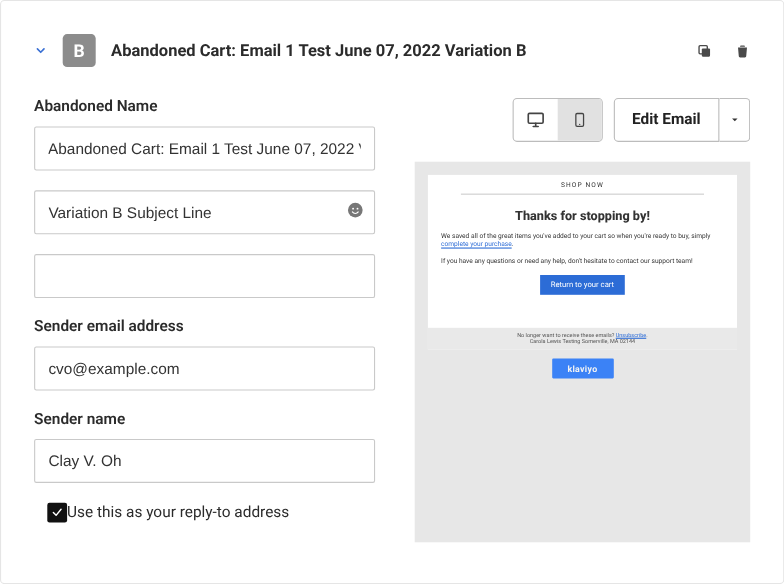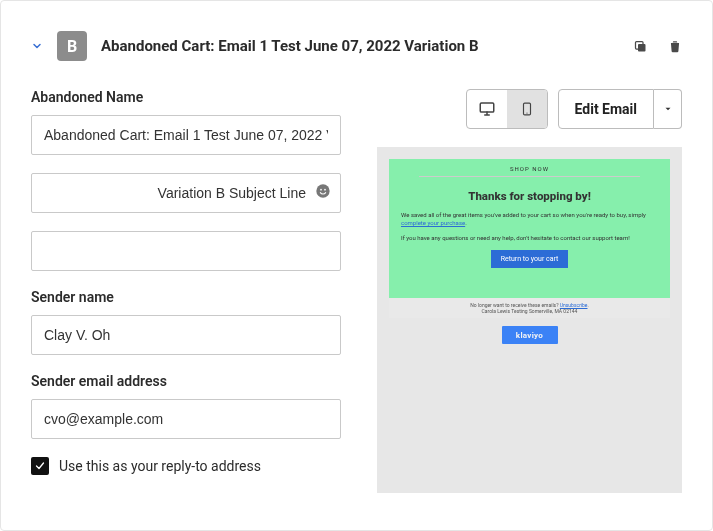--- a/index.html
+++ b/index.html
@@ -12,34 +12,34 @@
   .header-actions { display:flex; gap: 20px; align-items:center; color:#4a4a4a; }
   .header-actions .icon-btn { cursor:pointer; display:flex; align-items:center; }
   .layout { display: flex; gap: 36px; }
   .left { width: 310px; }
   .field { margin-bottom: 18px; }
   .label { font-size: 14px; font-weight: 600; color: #2b2b2b; margin-bottom: 10px; display:block; }
   .input { width: 100%; height: 40px; border: 1px solid #c9c9c9; border-radius: 2px; padding: 0 12px; font-size: 14px; color: #333; outline:none; }
   .input::placeholder { color:#999; }
   .input-wrap { position:relative; }
   .emoji-btn { position:absolute; right:10px; top:50%; transform:translateY(-50%); color:#777; cursor:pointer; }
-  .checkbox-row { display:flex; align-items:center; gap:10px; margin: 12px 0 18px; }
+  .checkbox-row { display:flex; align-items:center; margin: 12px 12px 18px; }
   .checkbox { width:18px; height:18px; border-radius:2px; background:#111; display:flex; align-items:center; justify-content:center; cursor:pointer; }
   .checkbox svg path{ stroke:#fff; stroke-width:2.6; fill:none; stroke-linecap:round; stroke-linejoin:round;}
   .check-label { font-size:14px; color:#2b2b2b; }
   .right { flex:1; display:flex; flex-direction:column; }
   .toolbar { display:flex; justify-content:flex-end; gap:10px; margin-bottom:18px; }
   .seg { display:flex; border:1px solid #bcbcbc; border-radius:4px; overflow:hidden; height:40px; }
   .seg .seg-btn { width:40px; display:flex; align-items:center; justify-content:center; cursor:pointer; }
   .seg .seg-btn.active { background:#e1e1e1; }
   .edit-group { display:flex; height:40px; }
   .edit-btn { padding:0 16px; border:1px solid #bcbcbc; border-radius:4px 0 0 4px; background:#fff; font-size:14px; font-weight:700; color:#222; display:flex; align-items:center; cursor:pointer; }
   .caret-btn { width:28px; border:1px solid #bcbcbc; border-left:none; border-radius:0 4px 4px 0; display:flex; align-items:center; justify-content:center; cursor:pointer; }
   .preview-area { flex:1; background:#e7e7e7; padding:12px; overflow:hidden; }
-  .email-preview { background:#86efac; width:100%; font-size:7px; color:#333; }
+  .email-preview { background:#ffffff; width:100%; font-size:7px; color:#333; }
   .ep-header { text-align:center; padding:6px 30px 4px; }
   .ep-shop { letter-spacing:1px; font-size:6px; border-bottom:1px solid #ccc; padding-bottom:4px; }
   .ep-body { padding:8px 12px 10px; }
   .ep-h1 { text-align:center; font-weight:800; font-size:11.5px; margin-bottom:8px; }
   .ep-p { font-size:6px; line-height:1.4; margin-bottom:6px; }
   .ep-link { color:#2c6cd6; text-decoration:underline; }
   .ep-cta { display:block; margin:8px auto 20px; background:#2c6cd6; color:#fff; font-size:7px; padding:5px 10px; width:max-content; }
   .ep-footer { background:#e9e9e9; text-align:center; padding:4px; font-size:5px; color:#555; }
   .ep-footer .ep-link{font-size:5px;}
   .klaviyo-badge { margin:8px auto 0; width:56px; height:18px; background:#3b82f6; color:#f4f4f4; font-size:8px; font-weight:700; display:flex; align-items:center; justify-content:center; letter-spacing:0.3px; border-radius:1px;}
@@ -76,44 +76,44 @@
 
     <div class="left">
 
       <div class="field">
         <label class="label">Abandoned Name</label>
         <input class="input" type="text" value="Abandoned Cart: Email 1 Test June 07, 2022 Variation B" style="">
       </div>
 
       <div class="field">
         <div class="input-wrap">
-          <input class="input" type="text" style="padding-right: 34px; text-align: right;" value="Variation B Subject Line">
+          <input class="input" type="text" style="padding-right: 34px;" value="Variation B Subject Line">
           <span class="emoji-btn">
             <svg width="16" height="16" viewBox="0 0 24 24">
                 <circle cx="12" cy="12" r="10" fill="#777"></circle>
                 <circle cx="9" cy="10" r="1.3" fill="#fff"></circle>
                 <circle cx="15" cy="10" r="1.3" fill="#fff"></circle>
                 <path d="M8 14.5c1 1.4 2.4 2.1 4 2.1s3-.7 4-2.1" stroke="#fff" stroke-width="1.6" fill="none" stroke-linecap="round"></path>
               </svg>
           </span>
         </div>
       </div>
 
       <div class="field">
         <input class="input" type="text" value="" style="">
       </div>
 
       <div class="field">
-        <label class="label">Sender name</label>
-        <input class="input" type="text" value="Clay V. Oh" style="">
+        <label class="label">Sender email address</label>
+        <input class="input" type="text" value="cvo@example.com" style="">
       </div>
 
       <div class="field">
-        <label class="label">Sender email address</label>
-        <input class="input" type="text" value="cvo@example.com" style="">
+        <label class="label">Sender name</label>
+        <input class="input" type="text" value="Clay V. Oh" style="">
       </div>
 
       <div class="checkbox-row">
         <span class="checkbox">
           <svg width="12" height="12" viewBox="0 0 24 24">
               <path d="M5 12l5 5 9-11"></path>
             </svg>
         </span>
         <span class="check-label">Use this as your reply-to address</span>
       </div>

